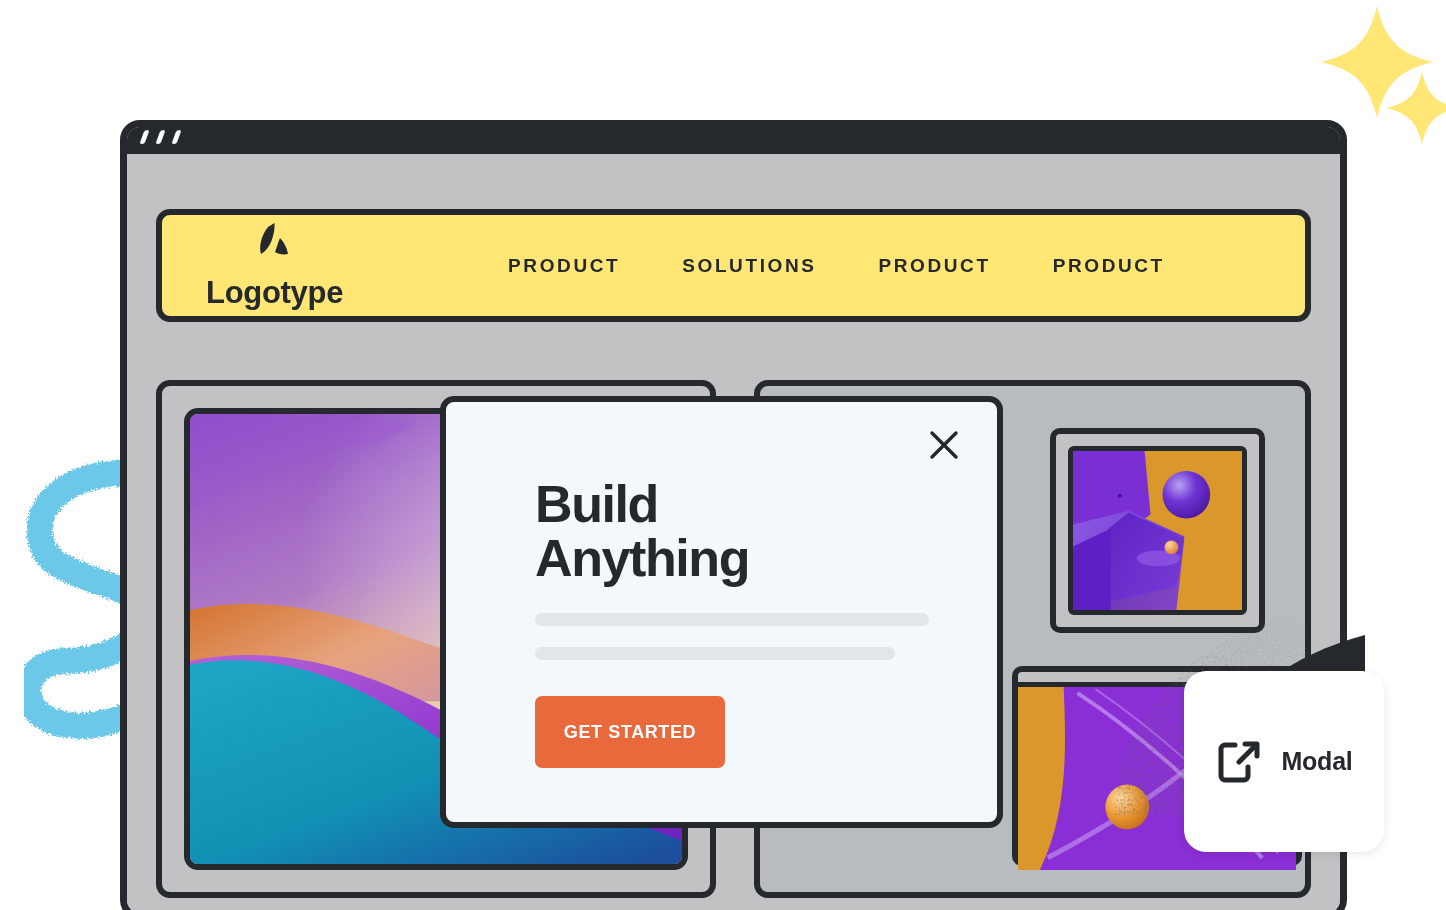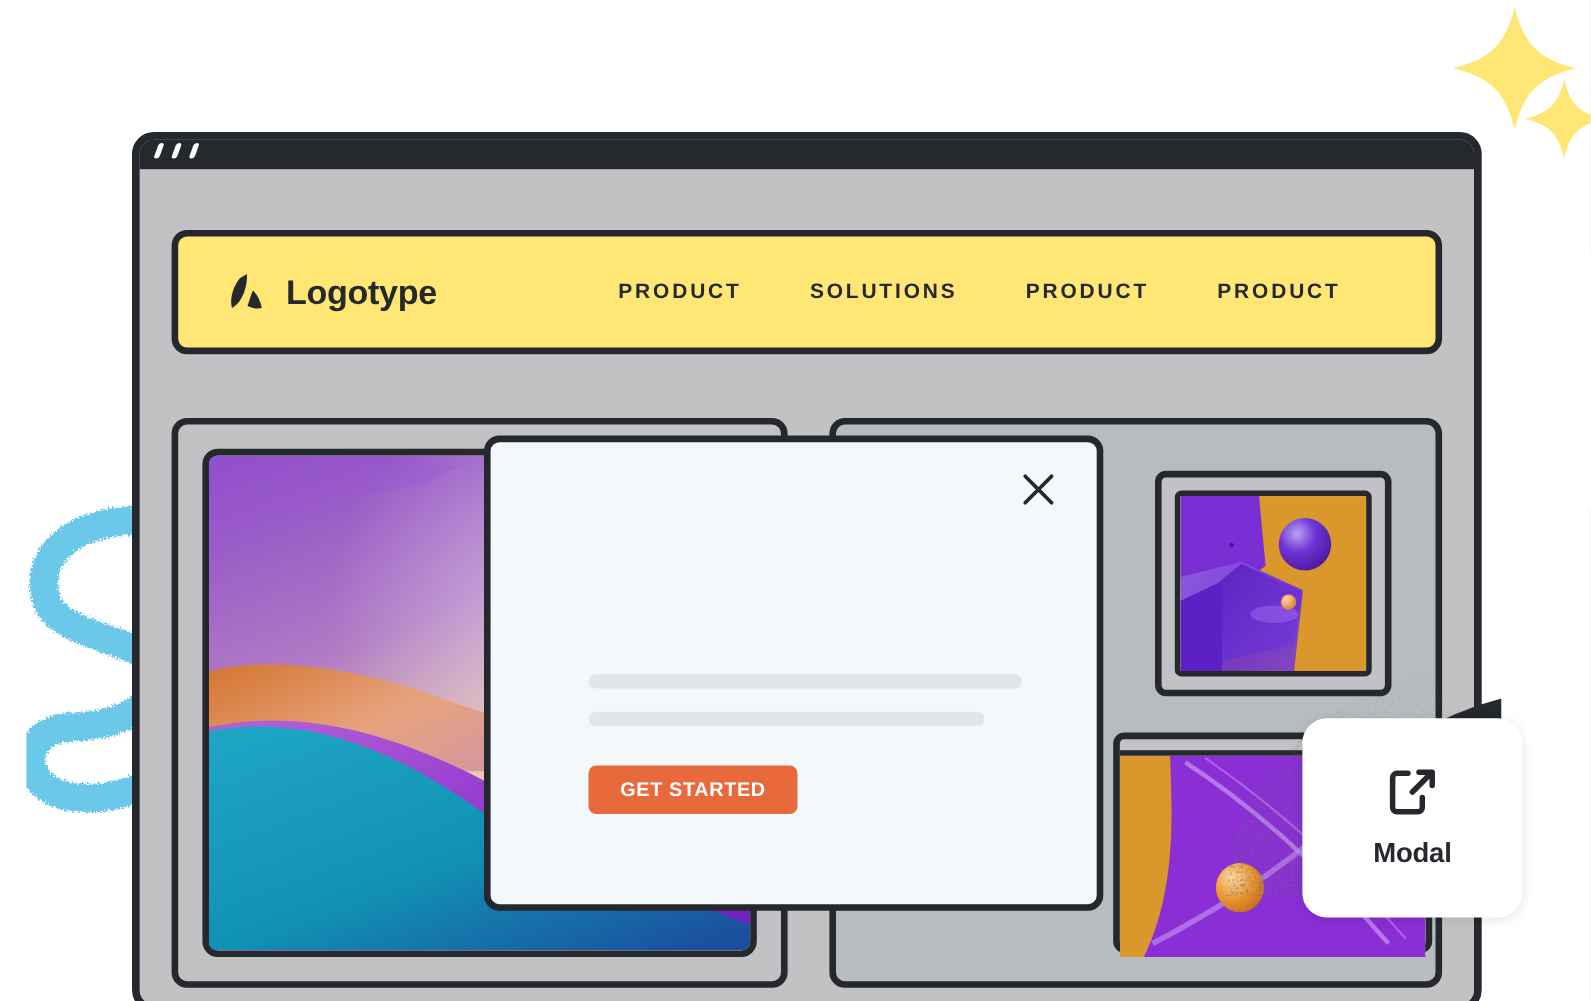--- a/index.html
+++ b/index.html
@@ -92,20 +92,21 @@
     border-radius: 14px;
     box-sizing: border-box;
     display: flex;
     align-items: center;
   }
   .brand {
     display: flex;
     align-items: center;
     gap: 16px;
     margin-left: 44px;
+    flex-direction: column;
   }
   .brand-mark { width: 38px; height: 38px; display: block; }
   .brand-name {
     font-size: 31px;
     font-weight: 700;
     color: #25282c;
     letter-spacing: -0.3px;
     white-space: nowrap;
   }
   .nav-links {
@@ -241,44 +242,43 @@
     border-radius: 7px;
     height: 13px;
   }
   .skeleton.one { left: 89px; top: 211px; width: 394px; }
   .skeleton.two { left: 89px; top: 245px; width: 360px; }
   .cta {
     position: absolute;
     left: 89px;
     top: 294px;
     width: 190px;
-    height: 44px;
+    height: 72px;
     background: #e8693c;
     border: none;
     border-radius: 7px;
     color: #ffffff;
     font-family: "Liberation Sans", sans-serif;
     font-size: 18px;
     font-weight: 700;
     letter-spacing: 0.6px;
     cursor: pointer;
   }
 
   
   .badge-card {
     position: absolute;
     left: 1184px;
-    top: 653px;
+    top: 671px;
     width: 200px;
     height: 181px;
     background: #ffffff;
     border-radius: 22px;
     box-shadow: 0 2px 10px rgba(0,0,0,0.10);
     display: flex;
-    flex-direction: column;
     align-items: center;
     justify-content: center;
     gap: 18px;
   }
   .badge-icon { width: 48px; height: 48px; display: block; }
   .badge-label {
     font-size: 25px;
     font-weight: 700;
     color: #25282c;
     letter-spacing: -0.2px;
@@ -453,20 +453,22 @@
   <g mask="url(#mfade)">
     <path d="M70 230 C70 130 150 40 300 14 L320 14 L320 230 Z" filter="url(#spk)"></path>
   </g>
   <path d="M150 230 C152 150 214 78 320 50 L320 230 Z" fill="#25282c"></path>
 </svg>
 
 <div class="modal">
   <svg class="modal-close" viewBox="0 0 34 34">
     <path d="M5 5 L29 29 M29 5 L5 29" stroke="#25282c" stroke-width="3.4" stroke-linecap="round"></path>
   </svg>
+  <div class="modal-title">Build
+Anything</div>
   <div class="skeleton one"></div>
   <div class="skeleton two"></div>
   <button class="cta">GET STARTED</button>
 </div>
 
 <div class="badge-card">
   <svg class="badge-icon" viewBox="0 0 48 48">
     <path d="M30 6 H42 V18" stroke="#25282c" stroke-width="5" stroke-linecap="round" stroke-linejoin="round" fill="none"></path>
     <path d="M41 7 L24 24" stroke="#25282c" stroke-width="5" stroke-linecap="round" fill="none"></path>
     <path d="M33 29 V38 A4 4 0 0 1 29 42 H10 A4 4 0 0 1 6 38 V11 A4 4 0 0 1 10 7 H20" stroke="#25282c" stroke-width="5" stroke-linecap="round" stroke-linejoin="round" fill="none"></path>

